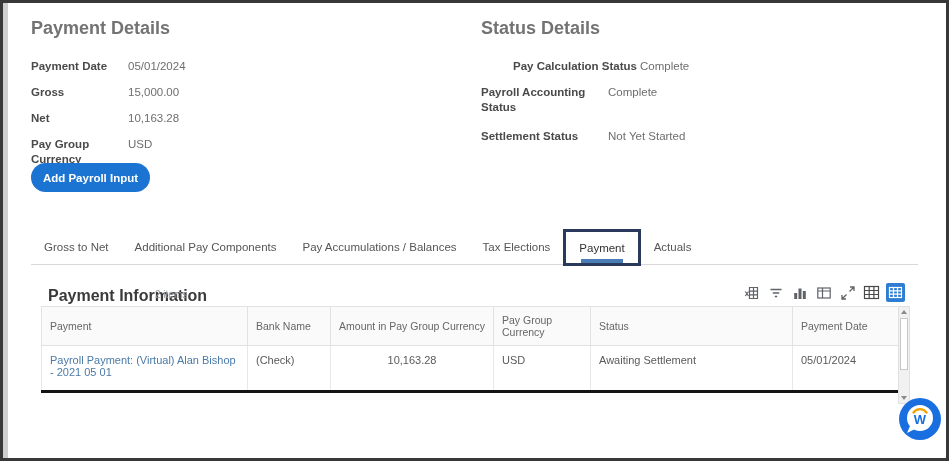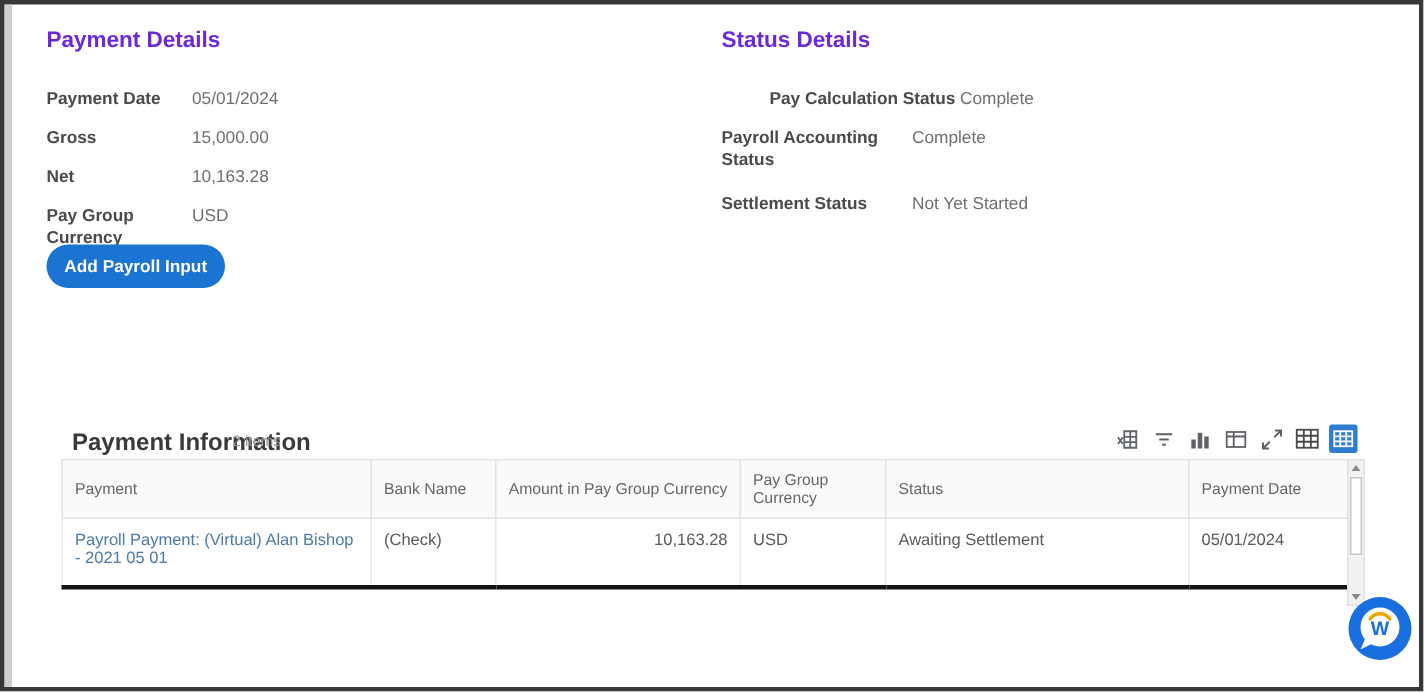--- a/index.html
+++ b/index.html
@@ -6,21 +6,21 @@
   html,body { background:#e8e8e8; }
   body { font-family:"Liberation Sans","DejaVu Sans",sans-serif; }
 
   .window {
     position:relative; width:949px; height:461px;
     background:#ffffff; border:3px solid #383838; overflow:hidden;
   }
   .left-strip { position:absolute; left:0; top:0; width:5px; height:100%; background:#cfcfcf; }
 
   
-  .panel-title { position:absolute; font-size:15px; font-weight:bold; color:#6d28d9; }
+  .panel-title { position:absolute; font-size:18px; font-weight:bold; color:#737373; }
   .pd-title { left:28px; top:15px; }
   .sd-title { left:478px; top:15px; }
 
   .field-row { position:absolute; display:flex; font-size:11.5px; line-height:15px; }
   .flabel { font-weight:bold; color:#4a4a4a; }
   .fvalue { color:#6e6e6e; }
   .pd-row .flabel { width:97px; }
   .sd-row .flabel { width:127px; }
 
   .primary-btn {
@@ -58,21 +58,21 @@
   
   .ptable {
     position:absolute; left:38px; top:303px; width:857px;
     border-collapse:collapse; table-layout:fixed; font-size:11px; color:#5a5a5a;
   }
   .ptable th {
     background:#fafafa; font-weight:normal; font-size:10.5px; color:#666;
     text-align:left; padding:7px 8px; border:1px solid #e2e2e2; height:26px;
   }
   .ptable td { background:#fff; padding:8px 8px 12px 8px; border:1px solid #e8e8e8; vertical-align:top; }
-  .ptable .num { text-align:right; }
+  .ptable .num { text-align:center; }
   .ptable tr.data-row td { border-bottom:3px solid #141414; height:42px; }
   .ptable tr.total-row td { background:#fafafa; padding:7px 8px; border-bottom:1px solid #ddd; height:27px; }
   .pay-link { color:#4a7aa8; text-decoration:none; cursor:pointer; }
 
   
   .vscroll {
     position:absolute; left:895px; top:303px; width:12px; height:98px;
     background:#f1f1f1; border:1px solid #e0e0e0; font-size:0;
   }
   .vs-arrow { position:absolute; left:0; width:100%; height:10px; display:flex; align-items:center; justify-content:center; cursor:pointer; }
@@ -116,20 +116,31 @@
   </div>
   <div class="field-row sd-row" style="left:478px; top:82px;">
     <span class="flabel">Payroll Accounting Status</span>
     <span class="fvalue">Complete</span>
   </div>
   <div class="field-row sd-row" style="left:478px; top:126px;">
     <span class="flabel">Settlement Status</span>
     <span class="fvalue">Not Yet Started</span>
   </div>
 
+  <nav class="tabs">
+    <div class="tab">Gross to Net</div>
+    <div class="tab">Additional Pay Components</div>
+    <div class="tab">Pay Accumulations / Balances</div>
+    <div class="tab">Tax Elections</div>
+    <div class="tab selected">
+      <span>Payment</span>
+      <span class="tab-underline"></span>
+    </div>
+    <div class="tab">Actuals</div>
+  </nav>
 
   <span class="grid-title">Payment Information</span>
   <span class="grid-count">2 items</span>
 
   <div class="toolbar">
     <span class="tbtn">
       <svg width="16" height="16" viewBox="0 0 16 16" fill="none" stroke="#5f6368" stroke-width="1.2">
         <path d="M5.5 2.5h8v11h-8z"></path>
           <path d="M5.5 6.2h8M5.5 9.8h8M9.5 2.5v11"></path>
           <path d="M1.3 6.5l3.2 4.5M4.5 6.5l-3.2 4.5"></path>

